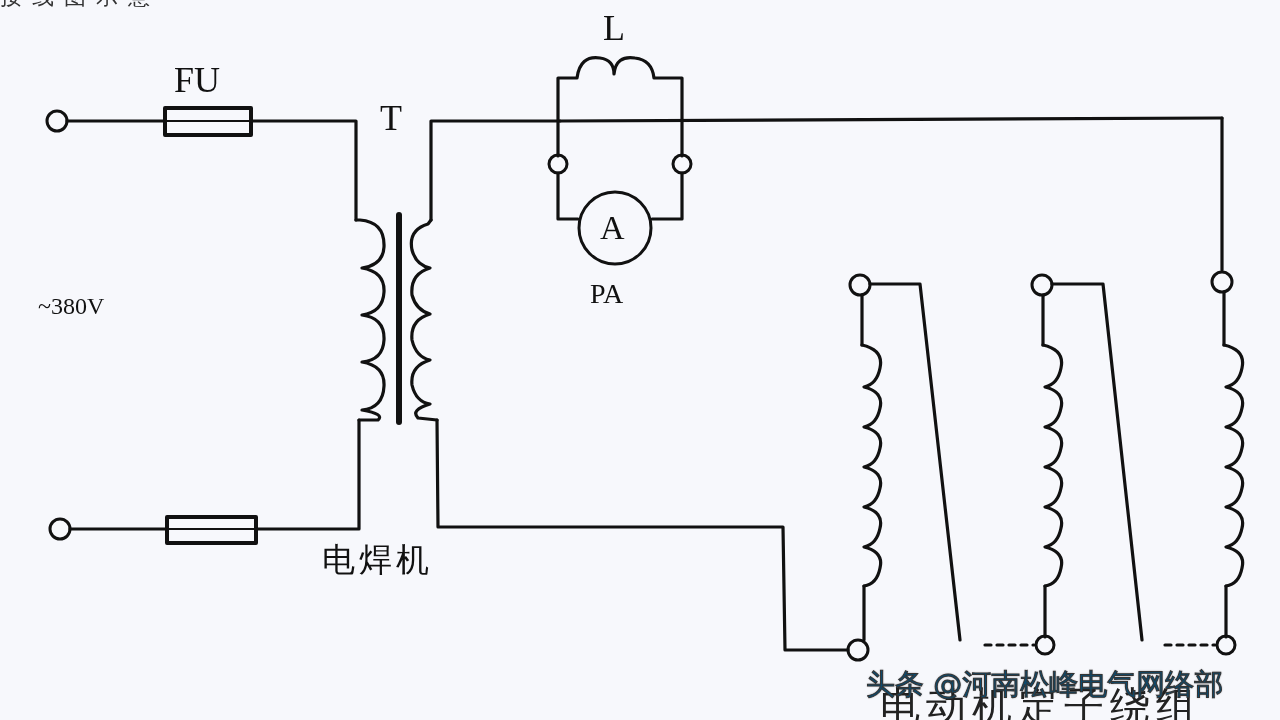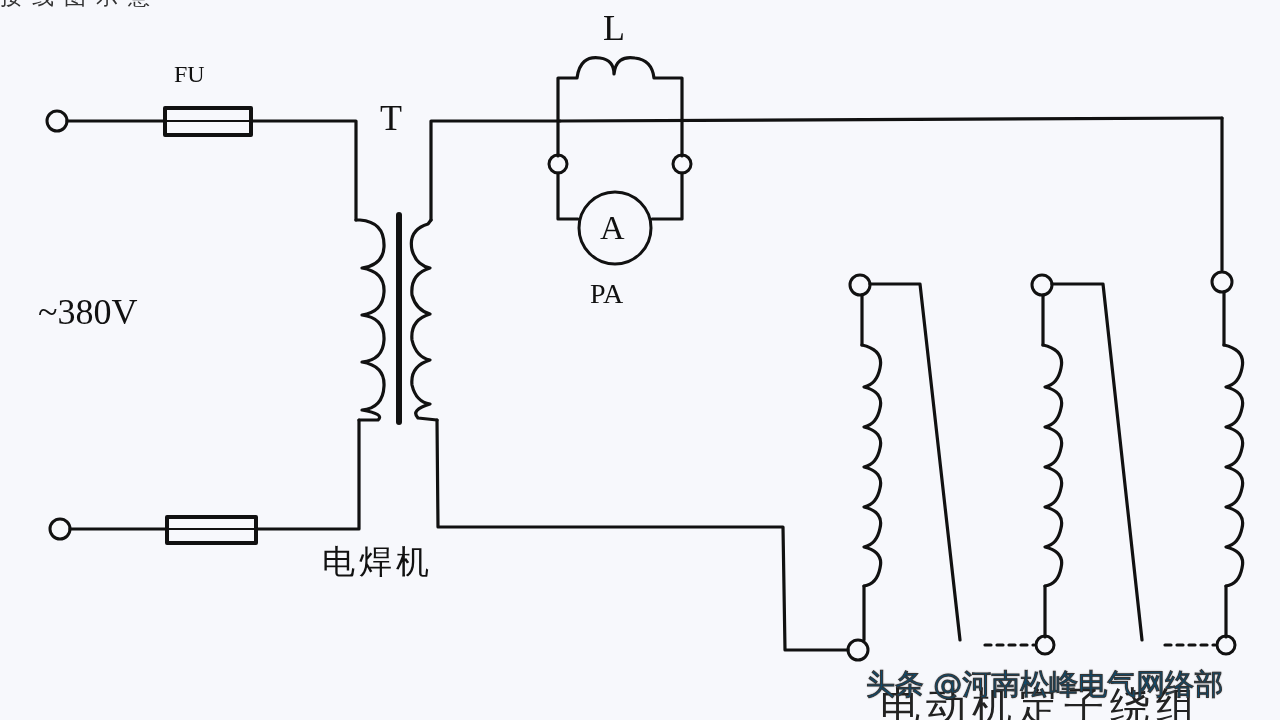--- a/index.html
+++ b/index.html
@@ -9,21 +9,21 @@
     position: relative;
     font-family: "Liberation Serif", "DejaVu Serif", serif;
   }
   #diagram { position: absolute; left: 0; top: 0; }
   .lbl {
     position: absolute; color: #111; line-height: 1;
     font-family: "Liberation Serif", "DejaVu Serif", serif;
   }
   .cjk {
     position: absolute; color: #111; line-height: 1;
-    font-family: Liberation Serif, serif;
+    font-family: Liberation Mono, monospace;
     letter-spacing: 4px;
   }
   .watermark {
     position: absolute; line-height: 1;
     font-family: "DejaVu Sans", "Liberation Sans", sans-serif;
     color: #0c4a6e;
     -webkit-text-stroke: 1px #333;
     text-shadow: 0 0 2px rgba(0,0,0,0.6);
   }
   .cut-text {
@@ -145,21 +145,21 @@
              Q1246,432 1242,448 Q1239,464 1226,467
              Q1246,472 1242,488 Q1239,504 1226,507
              Q1246,512 1242,528 Q1239,544 1226,547
              Q1246,552 1242,568 Q1239,584 1226,586"></path>
     <line x1="1226" y1="586" x2="1226" y2="637"></line>
     <circle cx="1226" cy="645" r="9" stroke-width="3"></circle>
     <line x1="1165" y1="645" x2="1215" y2="645" stroke-dasharray="6 6"></line>
   </g>
 </svg>
 
-<div class="lbl" style="left:174px; top:62px; font-size:24px;">FU</div>
+<div class="lbl" style="left:174px; top:62px; font-size:36px;">FU</div>
 <div class="lbl" style="left:380px; top:100px; font-size:36px;">T</div>
 <div class="lbl" style="left:603px; top:10px; font-size:36px;">L</div>
 <div class="lbl" style="left:600px; top:211px; font-size:34px;">A</div>
 <div class="lbl" style="left:590px; top:280px; font-size:28px;">PA</div>
-<div class="lbl" style="left:38px; top:294px; font-size:36px;">~380V</div>
+<div class="lbl" style="left:38px; top:294px; font-size:24px;">~380V</div>
 <div class="cjk" style="left:322px; top:546px; font-size:33px;">电焊机</div>
 <div class="cut-text" style="left:880px; top:686px; font-size:40px;">电动机定子绕组</div>
 <div class="watermark" style="left:866px; top:670px; font-size:29px;">头条 @河南松峰电气网络部</div>
 
 </body></html>

